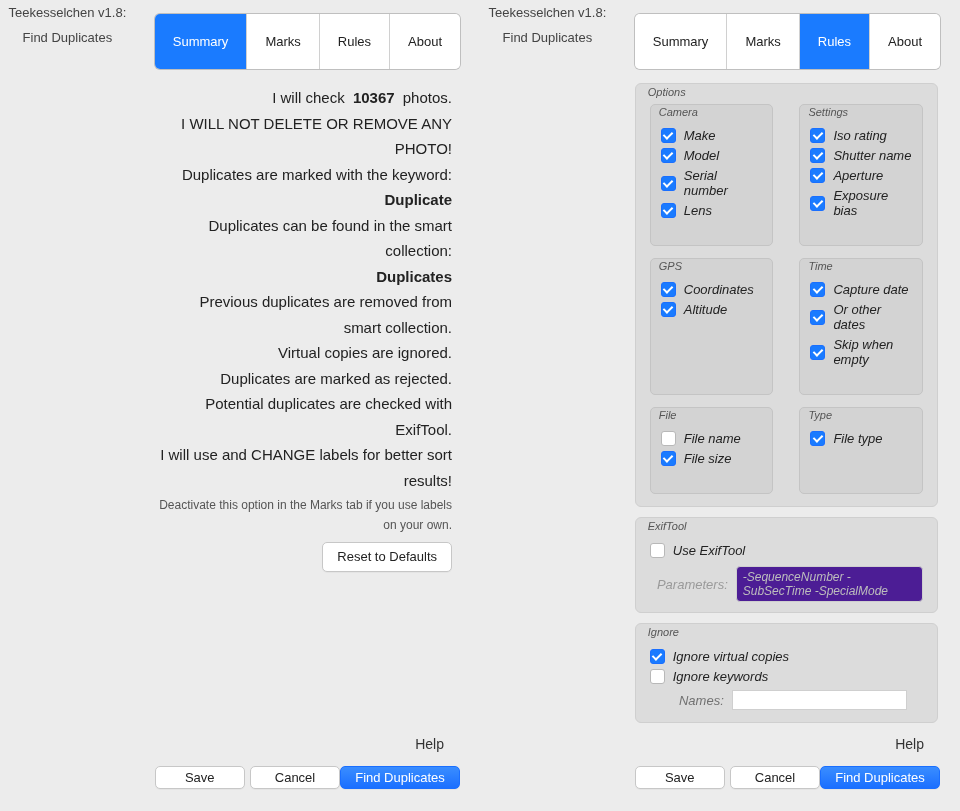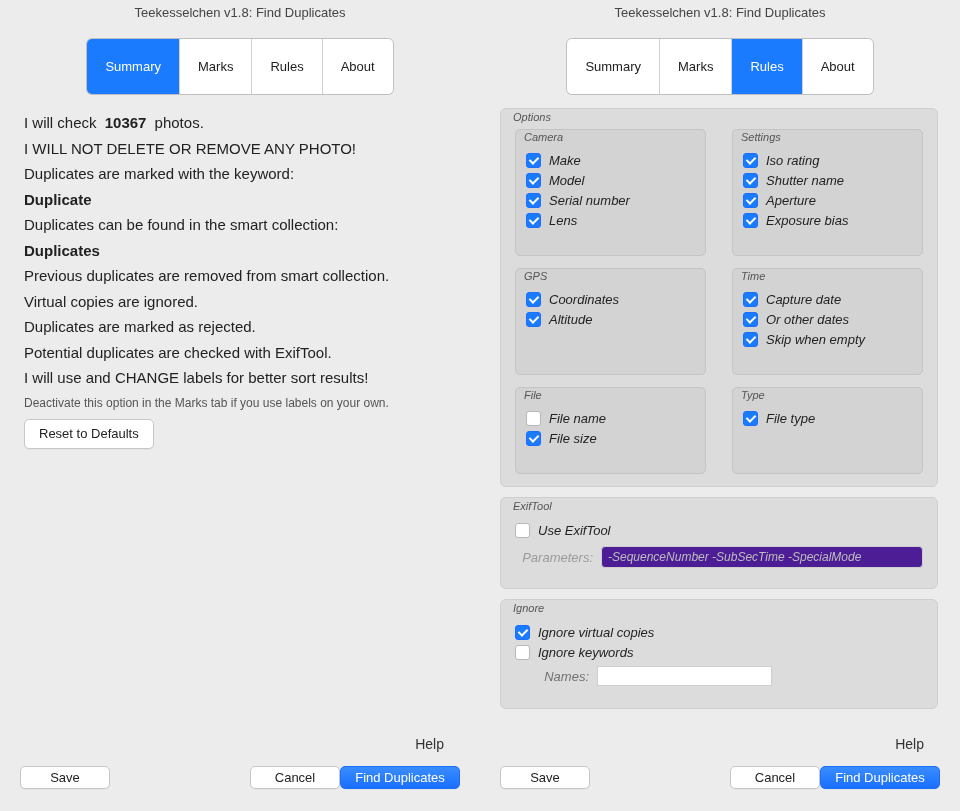--- a/index.html
+++ b/index.html
@@ -12,21 +12,21 @@
     color: #222;
     width: 960px;
     height: 811px;
     overflow: hidden;
     display: flex;
   }
   .window {
     width: 480px;
     height: 811px;
     display: flex;
-    flex-direction: column;
+    flex-direction: row;
     position: relative;
   }
   .titlebar {
     height: 25px;
     line-height: 25px;
     text-align: center;
     font-size: 13px;
     color: #444;
   }
   .body-area {
@@ -201,39 +201,39 @@
     margin: 6px 0 2px 22px;
   }
   .names-label { color:#727272; font-size:13px; min-width:52px; text-align:right;}
   .names-input {
     width: 175px;
     background:#fff;
     border:1px solid #cfcfcf;
     border-radius:0;
     height:20px;
   }
-  .group.tight { padding-bottom:20px; }
+  .group.tight { padding-bottom:10px; }
   .panel.right-panel { padding-right: 2px; }
 </style>
 </head>
 <body>
 
 <div class="window">
   <div class="titlebar">Teekesselchen v1.8: Find Duplicates</div>
   <div class="body-area">
     <div class="seg-row">
       <div class="segmented">
         <div class="seg active">Summary</div>
         <div class="seg">Marks</div>
         <div class="seg">Rules</div>
         <div class="seg">About</div>
       </div>
     </div>
 
-    <div class="panel" style="position:relative;">
+    <div class="panel" style="position:relative;text-align:right;">
       <div class="summary-body">
         <div class="row">
           <span>I will check</span>
           <span class="count">10367</span>
           <span>photos.</span>
         </div>
         <div class="row">I WILL NOT DELETE OR REMOVE ANY PHOTO!</div>
         <div class="row">Duplicates are marked with the keyword:</div>
         <div class="row bold">Duplicate</div>
         <div class="row">Duplicates can be found in the smart collection:</div>

